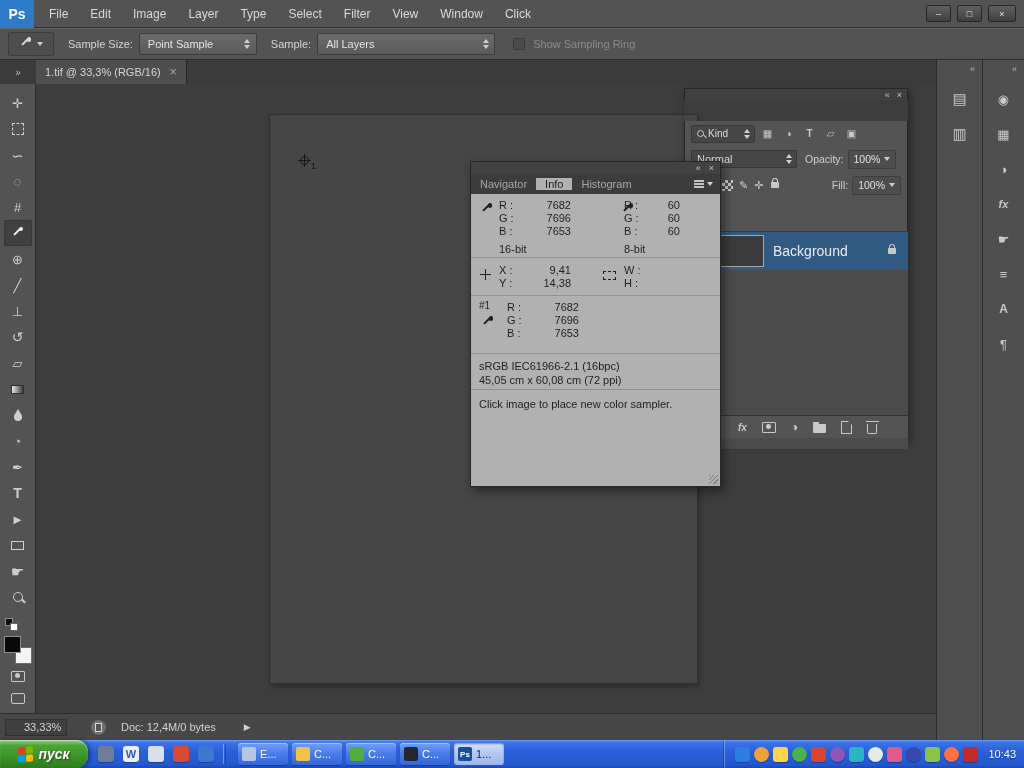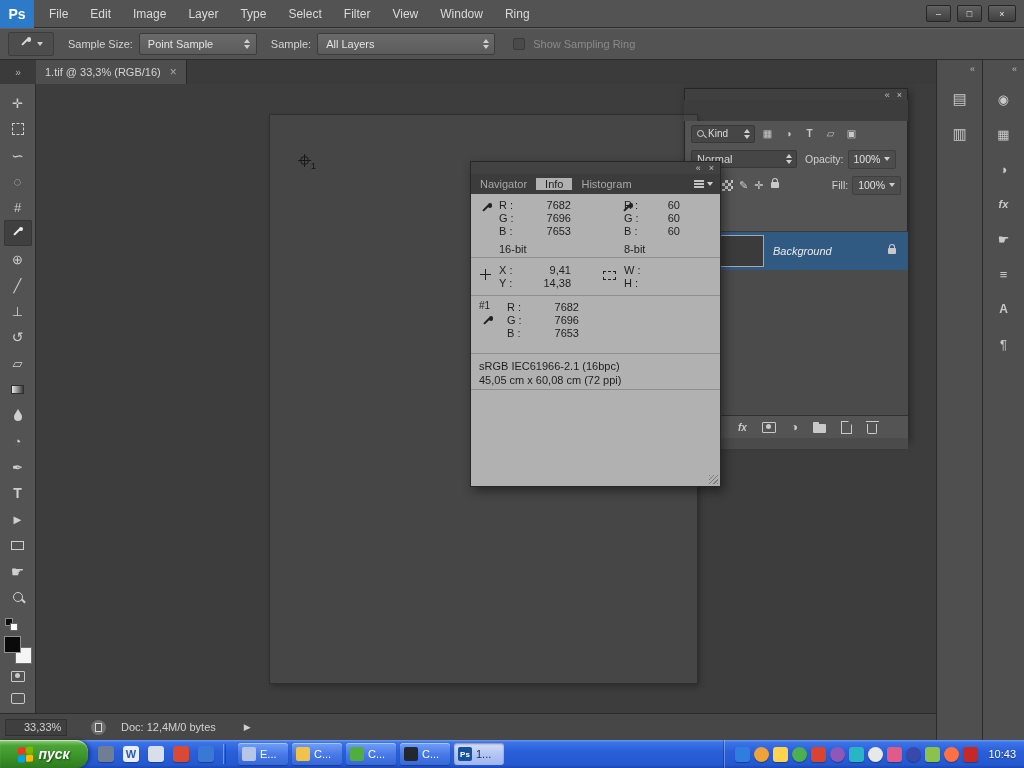--- a/index.html
+++ b/index.html
@@ -117,21 +117,21 @@
   .dk-body{position:absolute;left:0;top:33px;width:224px;height:319px;background:#545454;border:1px solid #262626;border-top:none}
   .dk-row{display:flex;align-items:center;padding:0 6px}
   .kcombo{display:flex;align-items:center;background:#464646;border:1px solid #383838;border-radius:2px;height:18px;padding:0 3px 0 5px;gap:4px;font-size:10px;color:#dcdcdc}
   .vcombo{display:flex;align-items:center;height:19px;padding:0 5px;border:1px solid #3f3f3f;background:#4d4d4d;border-radius:2px;font-size:10.5px;color:#e0e0e0;gap:4px}
   .fico{width:17px;height:16px;display:flex;align-items:center;justify-content:center;color:#c9c9c9;font-size:10px;margin-left:4px}
   .dklabel{font-size:10.5px;color:#cfcfcf;white-space:nowrap}
   .dk-list{position:absolute;left:1px;top:110px;width:222px;height:218px;background:#4b4b4b;border-top:1px solid #3a3a3a}
   .layer-row{height:38px;background:#305a82;display:flex;align-items:center}
   .eye-col{width:26px;height:100%;background:#3e3e3e;border-right:1px solid #333;display:flex;align-items:center;justify-content:center}
   .thumb{width:46px;height:32px;background:#3b3b3b;border:1px solid #a8a8a8;margin-left:6px}
-  .lname{font-size:11px;font-style:italic;color:#eaeaea;margin-left:9px}
+  .lname{font-size:14px;color:#eaeaea;margin-left:9px}
   .layer-lock{margin-left:auto;margin-right:12px}
   .dk-bottom{position:absolute;left:1px;bottom:1px;width:222px;height:23px;background:#545454;border-top:1px solid #303030;display:flex;align-items:center;gap:15px;padding-left:52px}
   .bico{color:#c9c9c9;font-size:10px;display:flex;align-items:center;justify-content:center;font-style:italic;font-weight:bold}
 
   
   .strip1{position:absolute;left:936px;top:60px;width:46px;height:680px;background:#4f4f4f;border-left:1px solid #2b2b2b}
   .strip2{position:absolute;left:982px;top:60px;width:42px;height:680px;background:#4f4f4f;border-left:1px solid #2b2b2b}
   .strip-head{height:18px;display:flex;align-items:center;justify-content:flex-end;padding-right:7px;color:#b9b9b9;font-size:9px}
   .sico{width:100%;height:28px;display:flex;align-items:center;justify-content:center;color:#c9c9c9;font-size:13px;margin-top:7px;font-style:normal}
 
@@ -180,21 +180,21 @@
   <div class="menus">
     <span class="menu">File</span>
     <span class="menu">Edit</span>
     <span class="menu">Image</span>
     <span class="menu">Layer</span>
     <span class="menu">Type</span>
     <span class="menu">Select</span>
     <span class="menu">Filter</span>
     <span class="menu">View</span>
     <span class="menu">Window</span>
-    <span class="menu">Ring</span>
+    <span class="menu">Click</span>
   </div>
   <div class="winbtns">
     <span class="winbtn">–</span>
     <span class="winbtn">□</span>
     <span class="winbtn close">×</span>
   </div>
 </div>
 
 <div class="optionsbar">
   <div class="tool-preset">
@@ -396,20 +396,23 @@
             <span class="iv">7653</span>
           </div>
       </div>
     </div>
 
     <div class="ip-sec" style="height:36px;padding:5px 2px 0 8px;line-height:14px">
       <div>sRGB IEC61966-2.1 (16bpc)</div>
       <div>45,05 cm x 60,08 cm (72 ppi)</div>
     </div>
 
+    <div class="ip-sec" style="height:92px;border-bottom:none;padding:8px 0 0 8px">
+      <div>Click image to place new color sampler.</div>
+    </div>
 
     <span class="grip"></span>
   </div>
 </div>
 
 <div class="dock">
   <div class="dk-head">
     <span>«</span>
     <span>×</span>
   </div>

